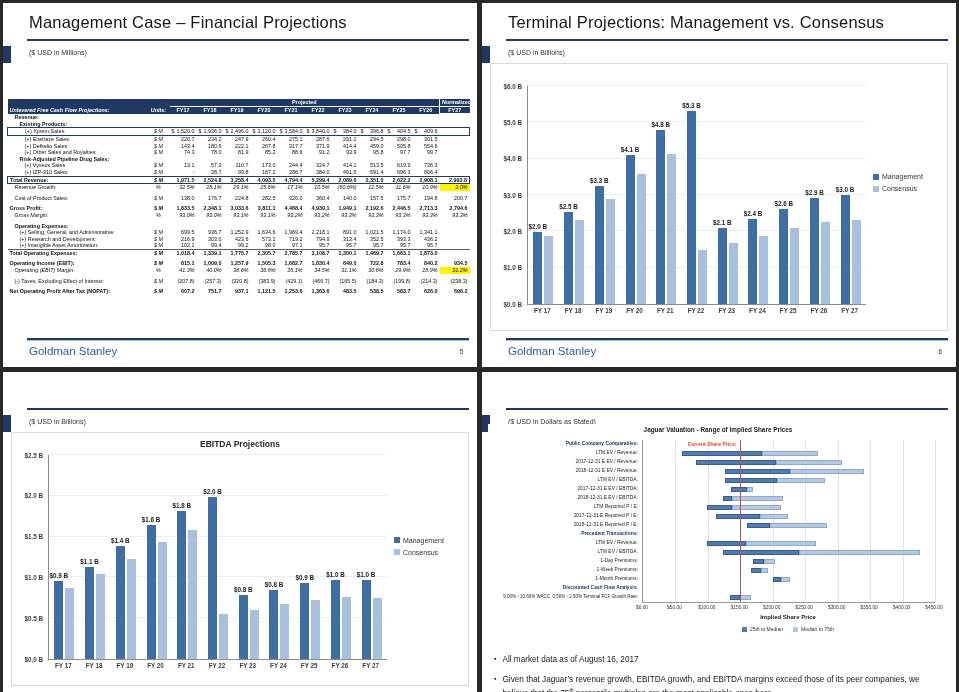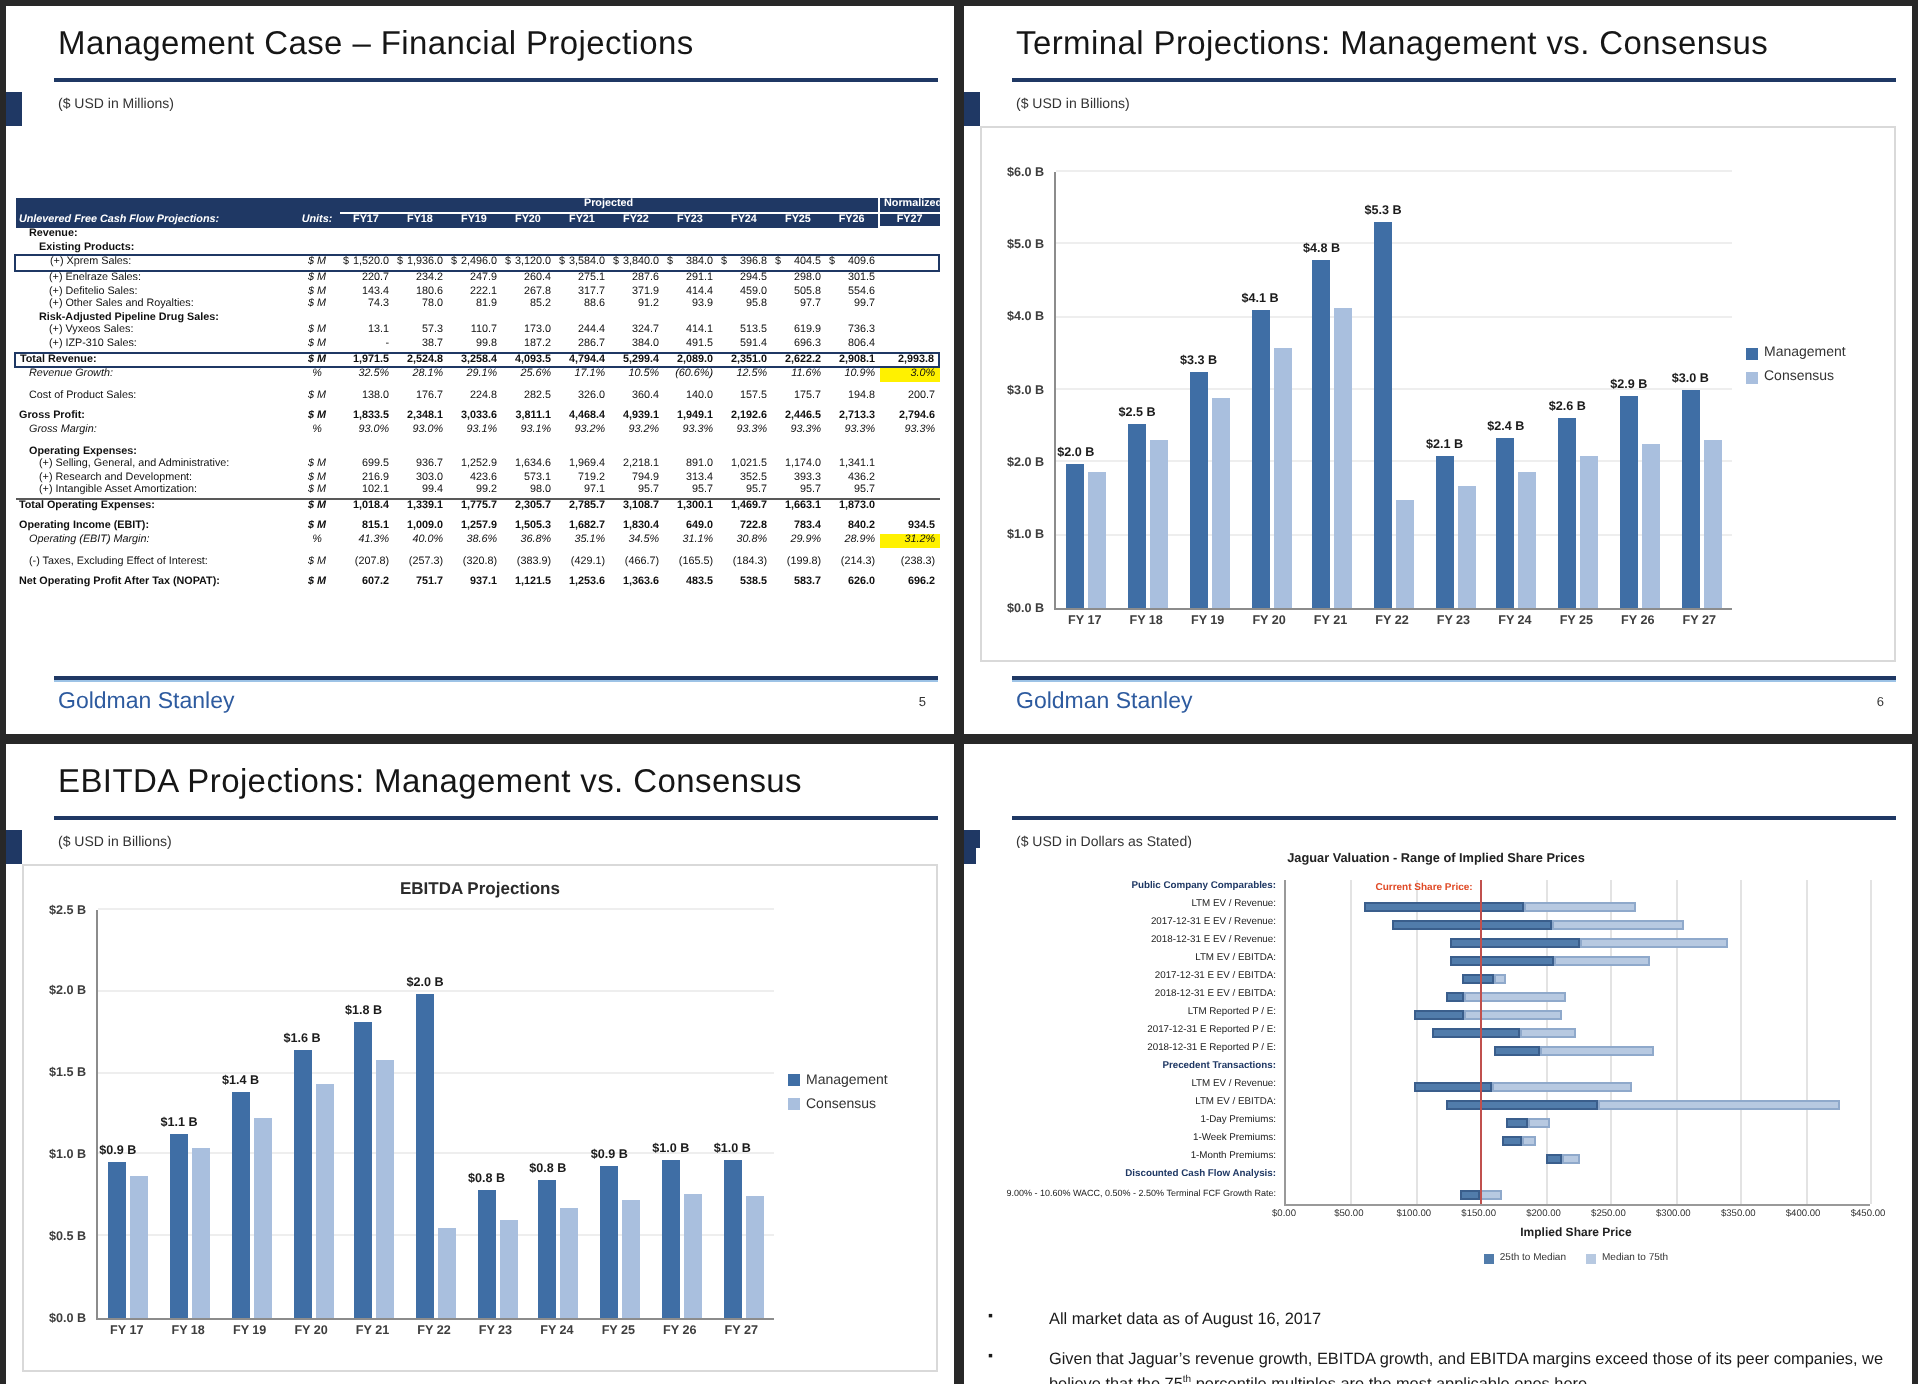--- a/index.html
+++ b/index.html
@@ -73,21 +73,21 @@
   .fld-xtick{position:absolute;font-size:4.8px;color:#333;text-align:center;width:30px;}
   .fld-xlabel{position:absolute;font-size:6px;font-weight:bold;color:#222;text-align:center;}
   .fld-legend{position:absolute;display:flex;justify-content:center;gap:10px;font-size:5px;color:#333;}
   .fld-leg-item{display:flex;align-items:center;}
   .fld-swatch{width:5px;height:5px;margin-right:3px;}
 
   
   #val-bullets{position:absolute;left:10px;top:282px;width:452px;}
   .bullet{display:flex;margin-bottom:9px;}
   .b-marker{font-size:7px;color:#1a1a1a;margin:1px 6px 0 2px;flex:none;}
-  .b-text{font-size:8.2px;color:#1a1a1a;line-height:11px;margin-left:22px;}
+  .b-text{font-size:8.2px;color:#1a1a1a;line-height:11px;}
   .b-text sup{font-size:5px;}
 </style>
 </head>
 <body>
 
 <div class="canvas">
 
   <section class="slide" id="sl-fin">
     <div class="s-title">Management Case – Financial Projections</div>
     <div class="t-rule"></div>
@@ -583,21 +583,20 @@
         </div>
       </div>
     <div class="s-footer">
       <div class="f-rule"></div>
       <span class="brand">Goldman Stanley</span>
       <span class="pagenum">6</span>
     </div>
   </section>
 
   <section class="slide" id="sl-ebitda">
-    <div class="s-title">EBITDA Projections: Management vs. Consensus</div>
     <div class="t-rule"></div>
     <div class="accent"></div>
     <div class="s-sub">($ USD in Billions)</div>
     <div class="chart-box" id="ebitda-chart">
         <div class="vb-title">EBITDA Projections</div>
         <div class="vb-plot" style="left: 36px; top: 22px; width: 338px; height: 204px;">
           <div class="vb-grid" style="bottom: 40.8px;"></div>
           <div class="vb-grid" style="bottom: 81.6px;"></div>
           <div class="vb-grid" style="bottom: 122.4px;"></div>
           <div class="vb-grid" style="bottom: 163.2px;"></div>

